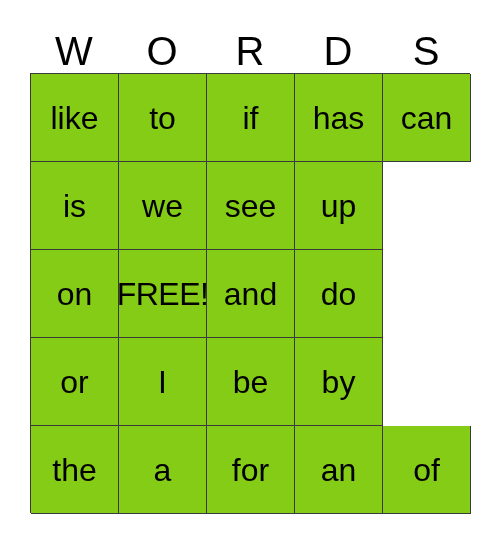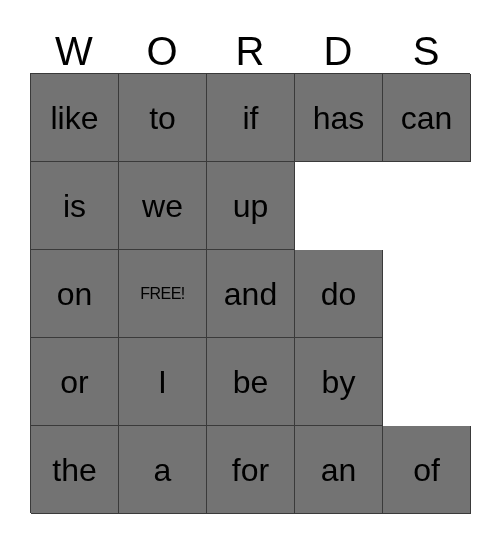--- a/index.html
+++ b/index.html
@@ -63,26 +63,26 @@
     height: 88px;
     box-sizing: border-box;
     border-right: 1px solid #3a3a3a;
     border-bottom: 1px solid #3a3a3a;
     display: flex;
     align-items: center;
     justify-content: center;
     font-size: 32px;
     line-height: 34px;
     color: #000000;
-    background: #737373;
+    background: #84cc16;
     overflow: hidden;
     white-space: nowrap;
   }
   .grid-cell.free-cell {
-    font-size: 16px;
+    font-size: 32px;
     line-height: 26px;
     letter-spacing: -0.5px;
   }
 </style>
 </head>
 <body>
 
 <div id="bingo-card">
 
   <div id="header-row">
@@ -99,20 +99,21 @@
       <div class="grid-cell">like</div>
       <div class="grid-cell">to</div>
       <div class="grid-cell">if</div>
       <div class="grid-cell">has</div>
       <div class="grid-cell">can</div>
     </div>
 
     <div class="grid-row">
       <div class="grid-cell">is</div>
       <div class="grid-cell">we</div>
+      <div class="grid-cell">see</div>
       <div class="grid-cell">up</div>
     </div>
 
     <div class="grid-row">
       <div class="grid-cell">on</div>
       <div class="grid-cell free-cell">FREE!</div>
       <div class="grid-cell">and</div>
       <div class="grid-cell">do</div>
     </div>
 

